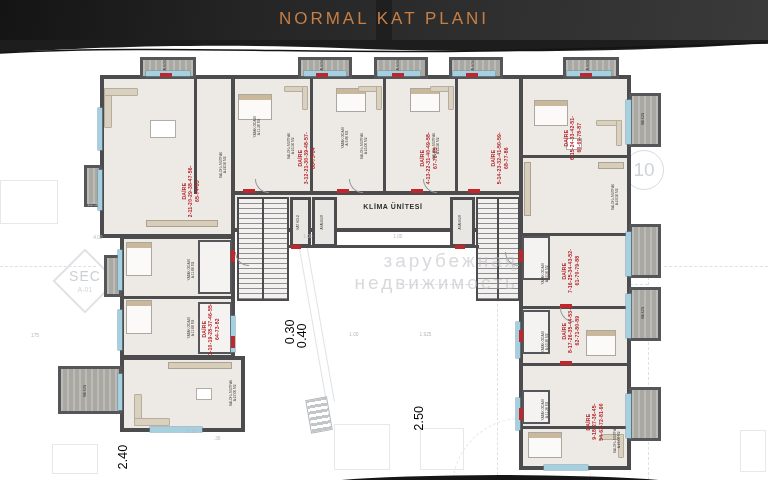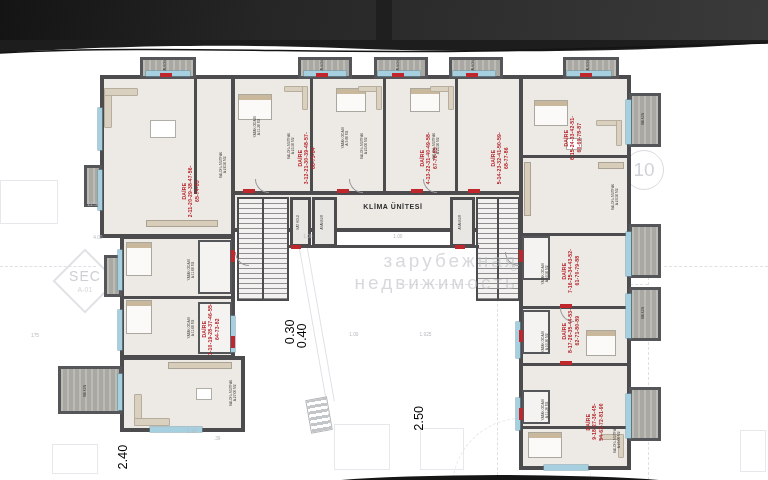--- a/index.html
+++ b/index.html
@@ -271,20 +271,21 @@
   <div class="e dimv" style="left:410px;top:411px;height:22px;">2.50</div>
   <div class="e dim" style="left:186px;top:428px;">1.10</div>
   <div class="e dim" style="left:213px;top:435px;">.39</div>
   <div class="e dimv" style="left:114px;top:448px;height:24px;">2.40</div>
 
   <div class="e" id="wm-sub" style="left:242px;top:250px;width:276px;text-align:right;">зарубежная недвижимость</div>
   <div class="e" id="wm-reg" style="left:510px;top:262px;">®</div>
 
   <div class="e" id="hdr">
     <div class="e cstrip"></div>
+    <div class="e ttl">NORMAL KAT PLANI</div>
   </div>
   <svg class="e" style="left:0;top:40px;" width="768" height="14" viewBox="0 0 768 14">
     <path d="M0,0H768V3C620,13 470,13 340,8C210,3 90,7 0,13Z" fill="#1d1d1d"></path>
     <path d="M0,13C150,5 320,14 480,11C600,9 700,5 768,3" stroke="#141414" stroke-width="1.5" fill="none"></path>
   </svg>
 
   <div class="e" style="left:260px;top:475px;width:480px;height:40px;border-radius:50%;background:#161616;"></div>
 
 </div>
 

